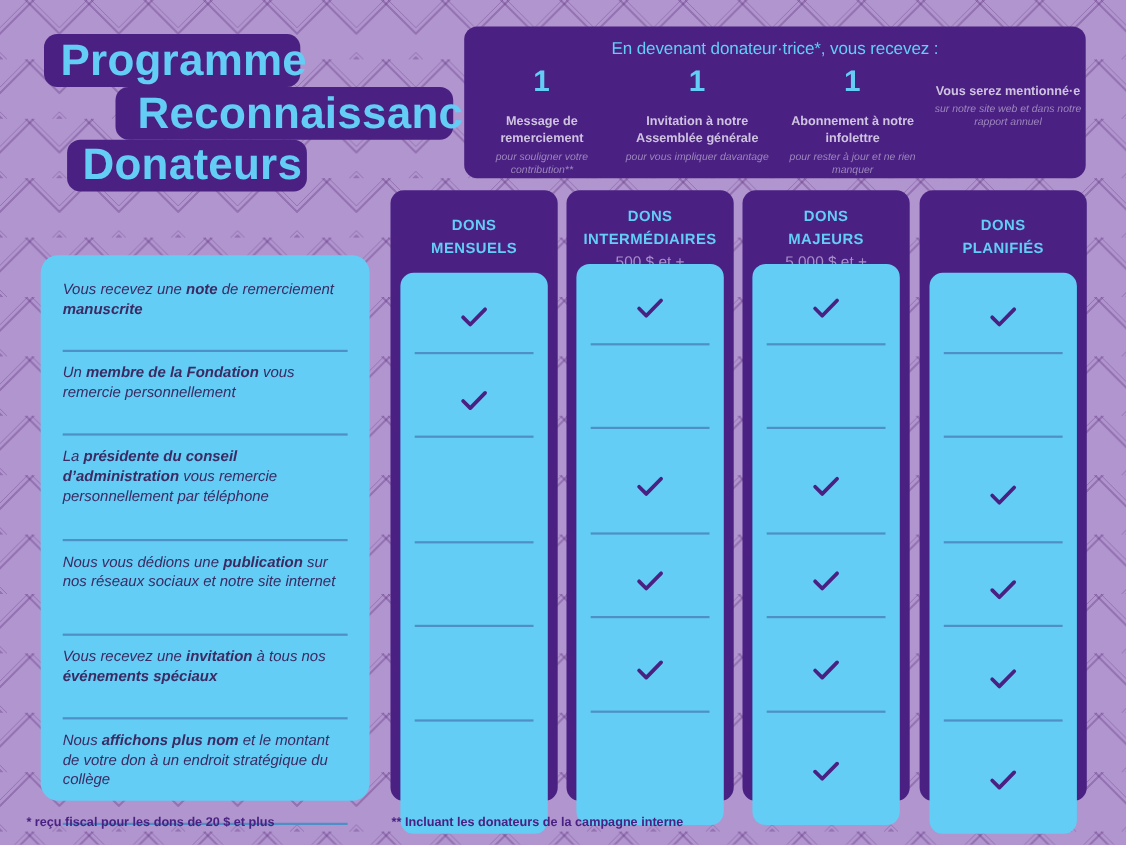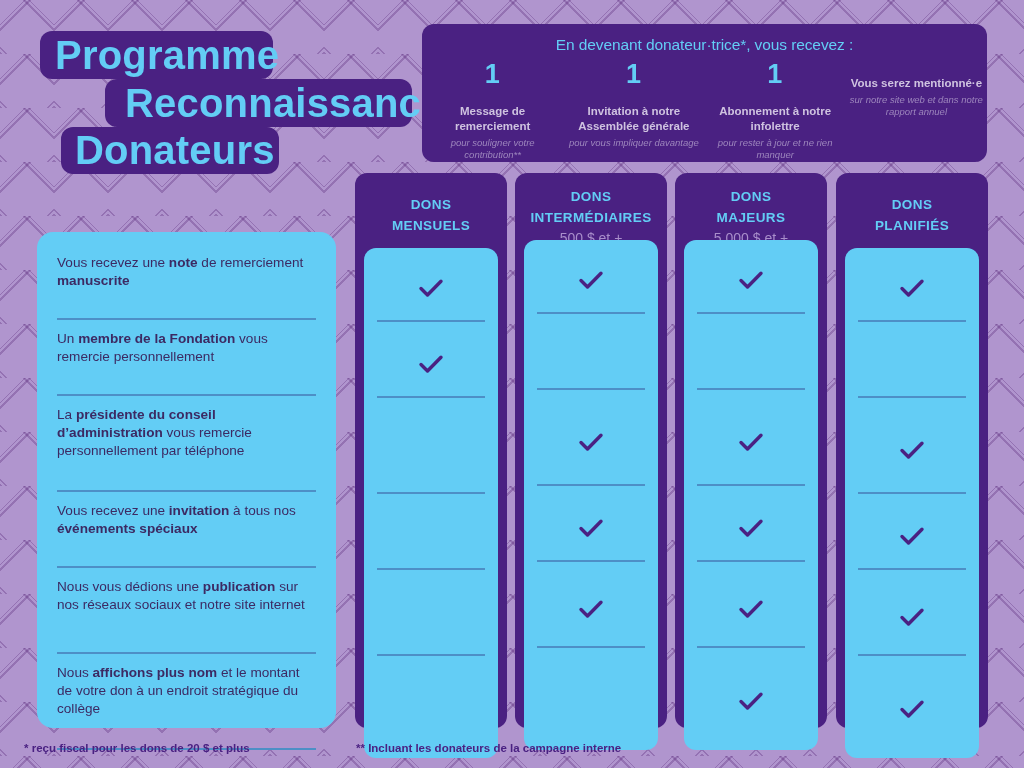--- a/index.html
+++ b/index.html
@@ -136,20 +136,21 @@
     border-radius: 16px;
     box-sizing: border-box;
     padding: 22px 20px 10px 20px;
   }
   .benefit-row {
     box-sizing: border-box;
     padding-bottom: 7px;
     border-bottom: 2px solid #4d8fc6;
     display: flex;
     align-items: flex-start;
+    font-style: italic;
   }
   .benefit-text {
     color: #3c2a63;
     font-size: 13.6px;
     line-height: 1.32;
   }
   .benefit-text b { font-weight: bold; color: #3c2a63; }
 
   
   #columns {
@@ -275,25 +276,25 @@
   <div id="benefits-panel">
       <div class="benefit-row" style="flex: 0 0 auto; height: 66px; margin-bottom: 10px;">
         <div class="benefit-text">Vous recevez une <b>note</b> de remerciement <b>manuscrite</b></div>
       </div>
       <div class="benefit-row" style="flex: 0 0 auto; height: 66px; margin-bottom: 10px;">
         <div class="benefit-text">Un <b>membre de la Fondation</b> vous remercie personnellement</div>
       </div>
       <div class="benefit-row" style="flex: 0 0 auto; height: 86px; margin-bottom: 10px;">
         <div class="benefit-text">La <b>présidente du conseil d’administration</b> vous remercie personnellement par téléphone</div>
       </div>
+      <div class="benefit-row" style="flex: 0 0 auto; height: 76px; margin-bottom: 10px;">
+        <div class="benefit-text">Nous vous dédions une <b>publication</b> sur nos réseaux sociaux et notre site internet</div>
+      </div>
       <div class="benefit-row" style="flex: 0 0 auto; height: 66px; margin-bottom: 10px;">
         <div class="benefit-text">Vous recevez une <b>invitation</b> à tous nos <b>événements spéciaux</b></div>
-      </div>
-      <div class="benefit-row" style="flex: 0 0 auto; height: 76px; margin-bottom: 10px;">
-        <div class="benefit-text">Nous vous dédions une <b>publication</b> sur nos réseaux sociaux et notre site internet</div>
       </div>
       <div class="benefit-row" style="flex: 0 0 auto; height: 86px; margin-bottom: 0px;">
         <div class="benefit-text">Nous <b>affichons plus nom</b> et le montant de votre don à un endroit stratégique du collège</div>
       </div>
     </div>
 
   <div id="columns">
       <div class="col-card" id="col-0">
         <div class="col-head" style="padding-top: 8px;">
           <div class="col-title">DONS</div>

